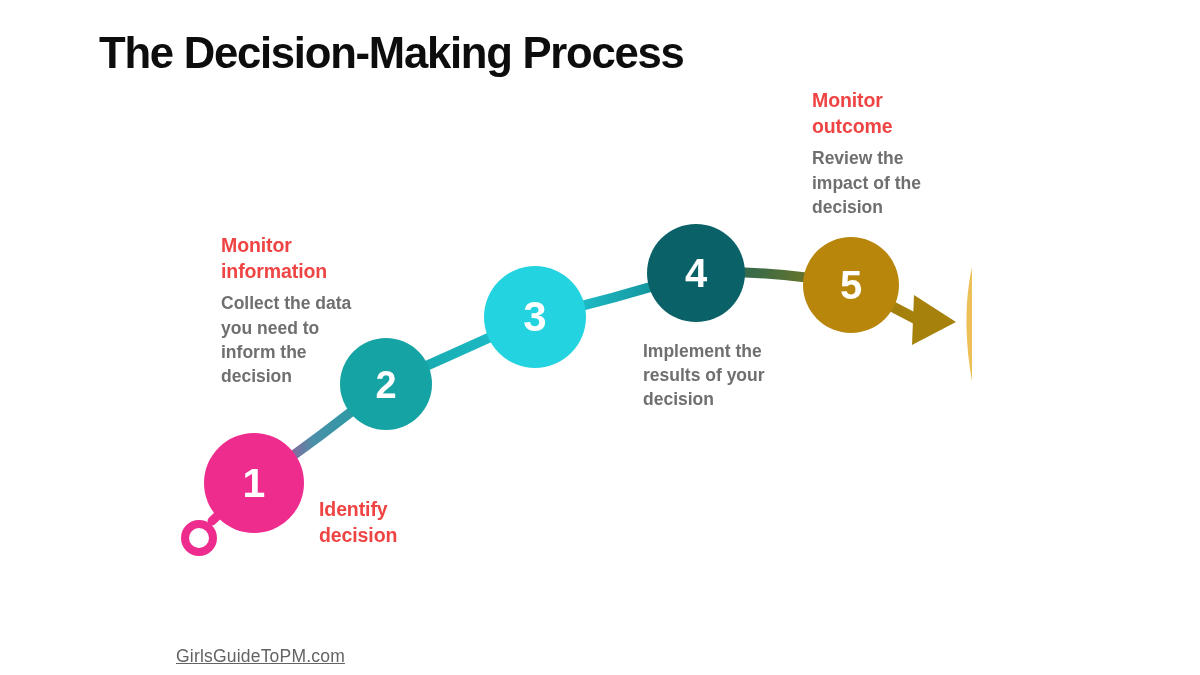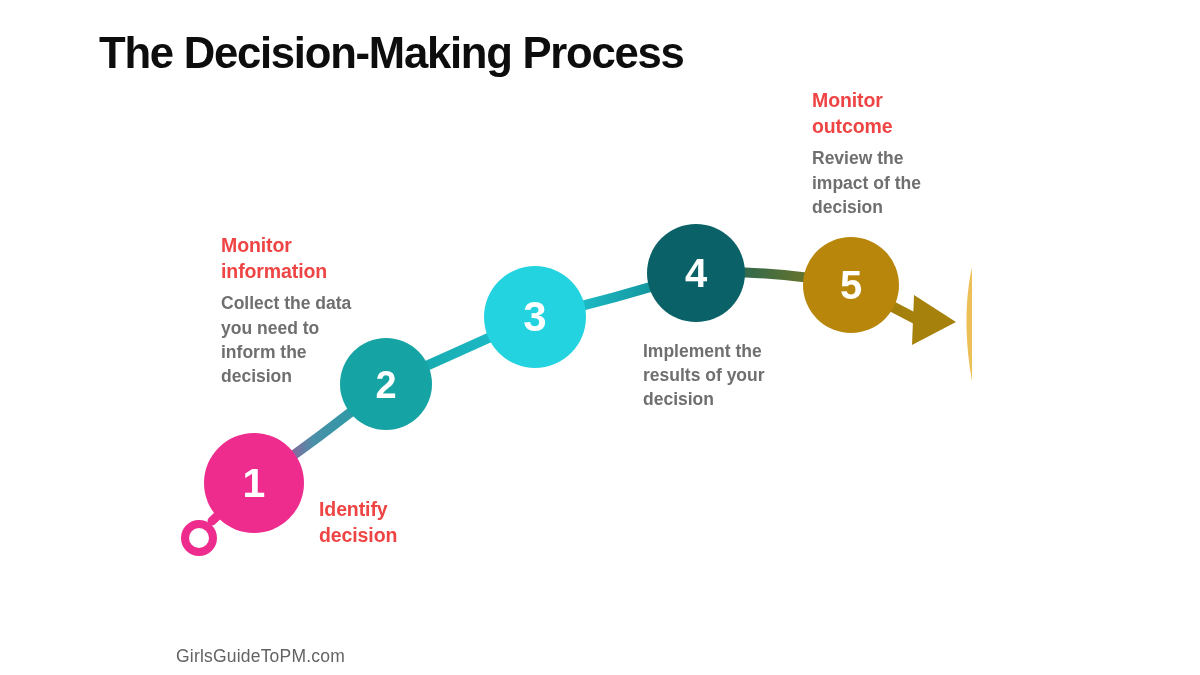--- a/index.html
+++ b/index.html
@@ -77,20 +77,21 @@
   }
 
   
   #site-credit {
     position: absolute;
     left: 176px;
     top: 646px;
     font-size: 17.5px;
     color: #636363;
     letter-spacing: 0.2px;
+    text-decoration: underline;
   }
   #watermark {
     position: absolute;
     left: 1014px;
     top: 647px;
     font-size: 20px;
     color: #701a75;
     letter-spacing: 0.4px;
     white-space: nowrap;
   }

